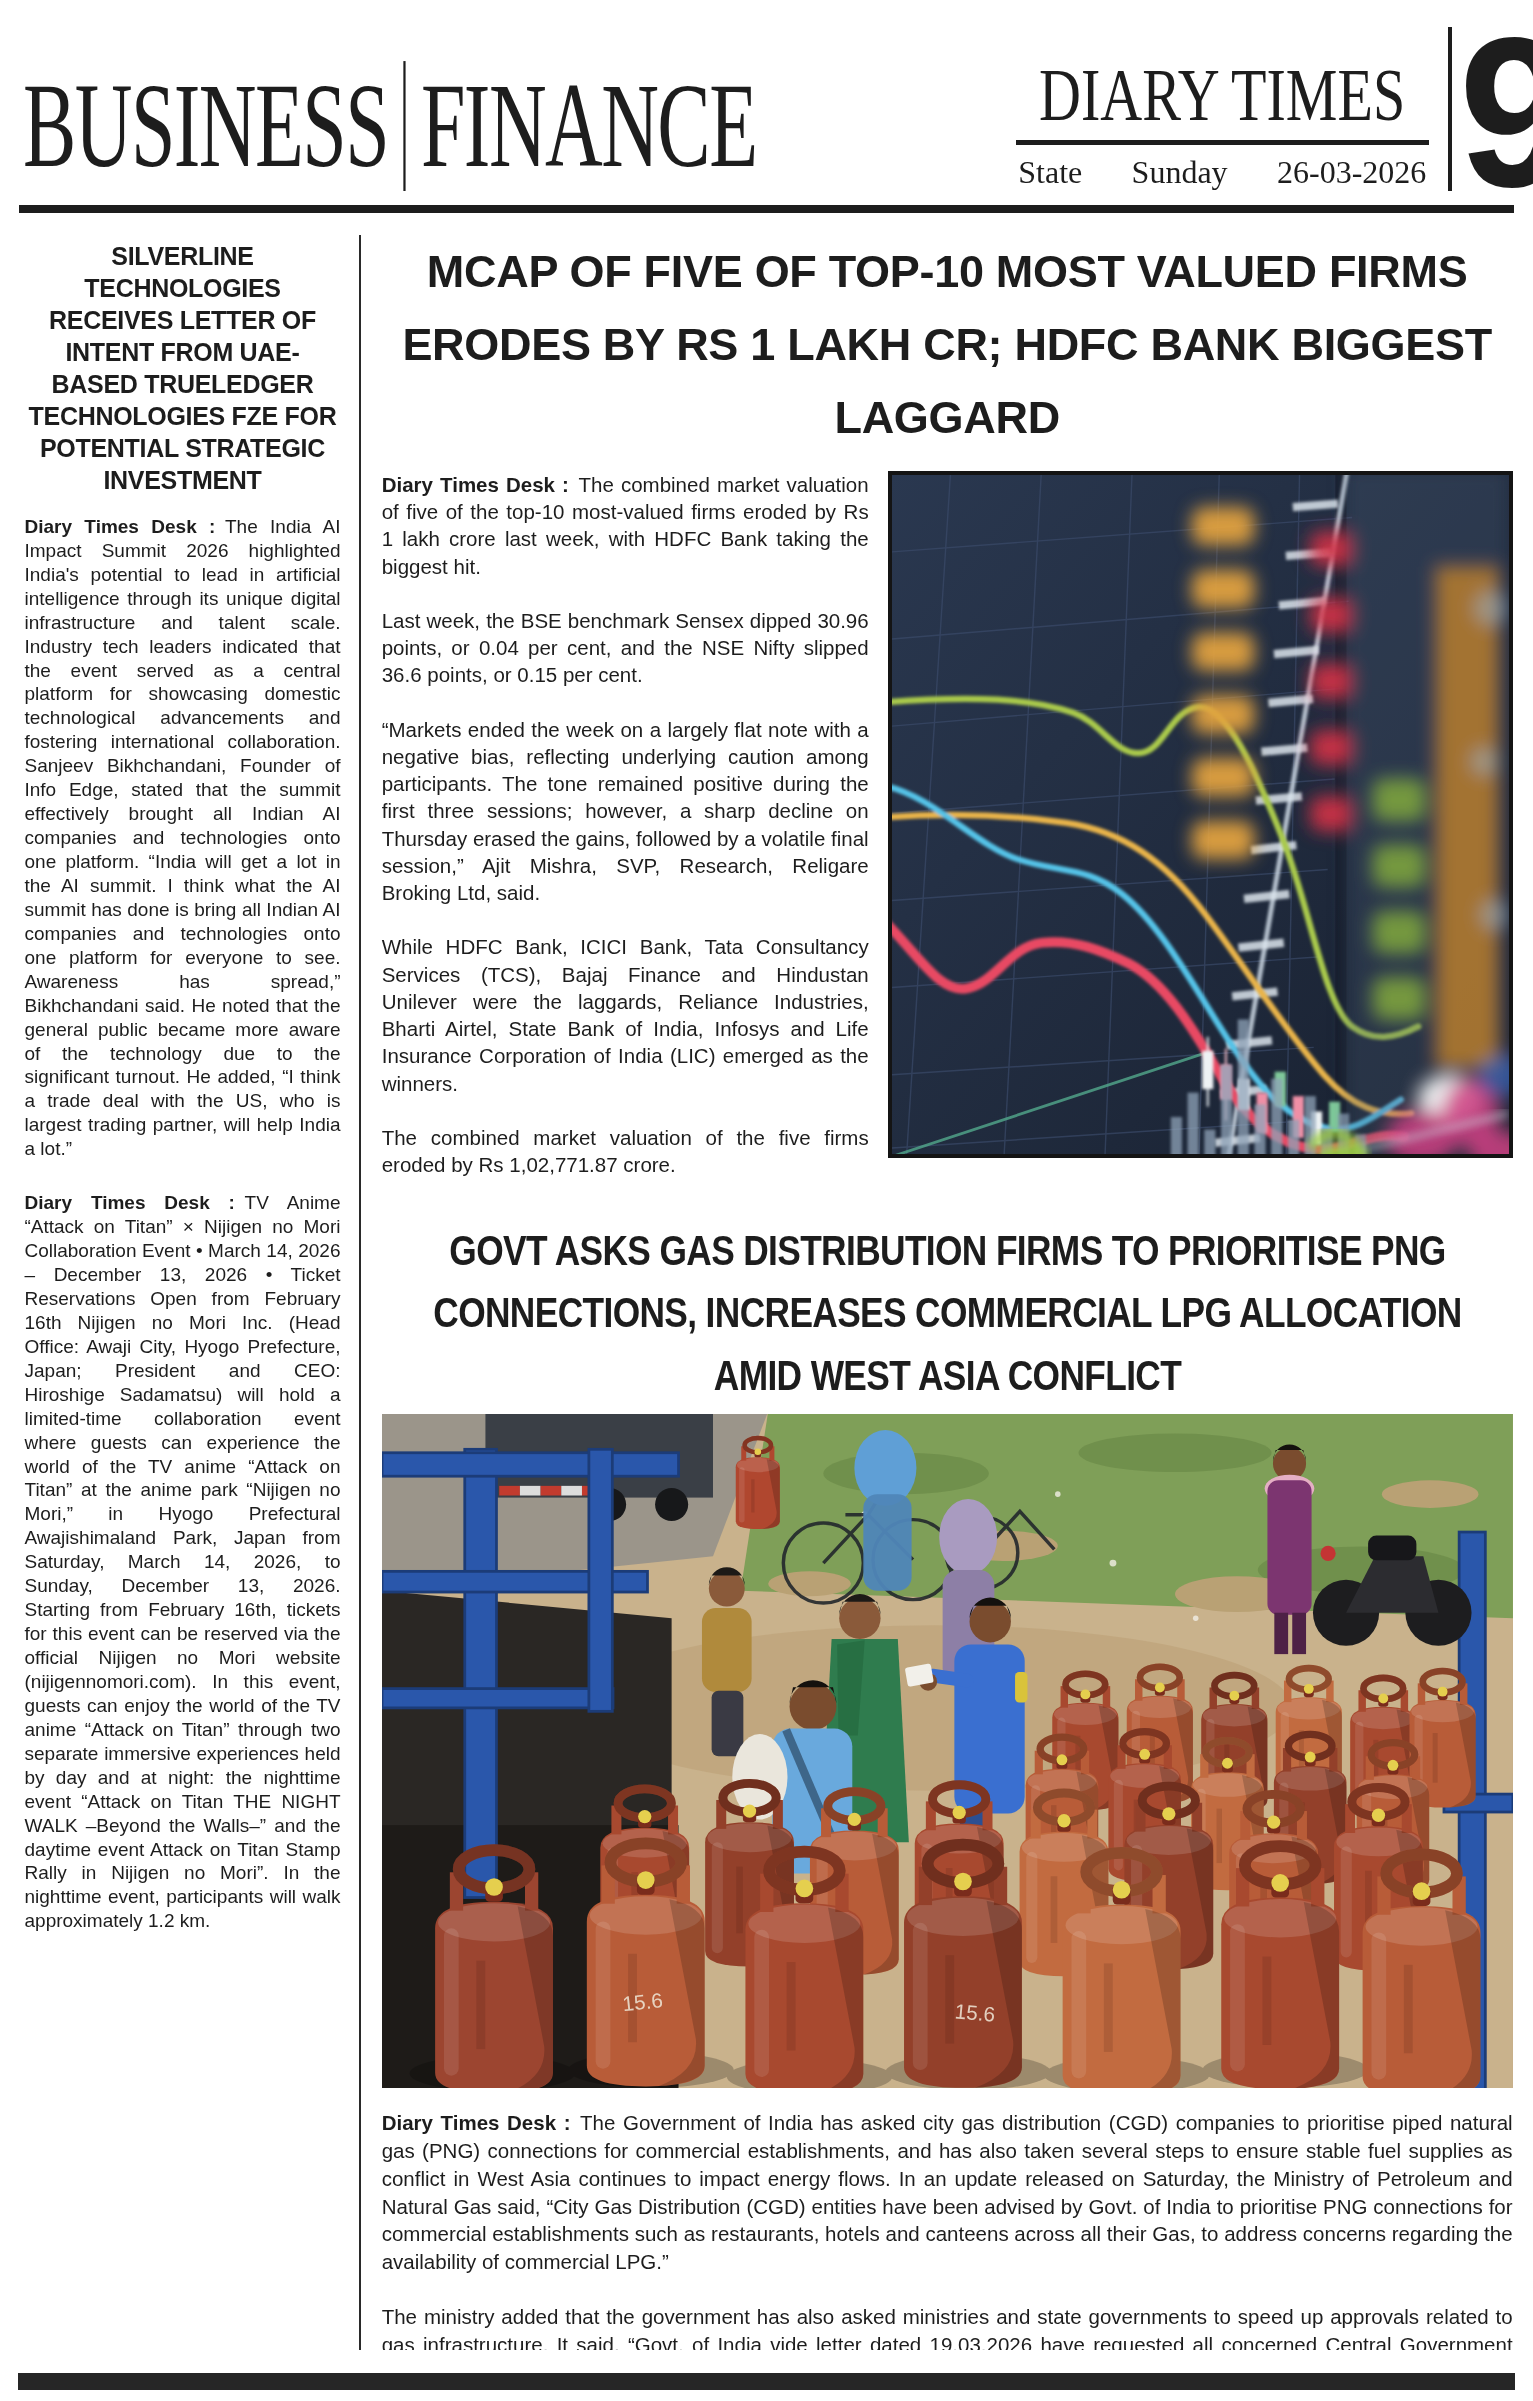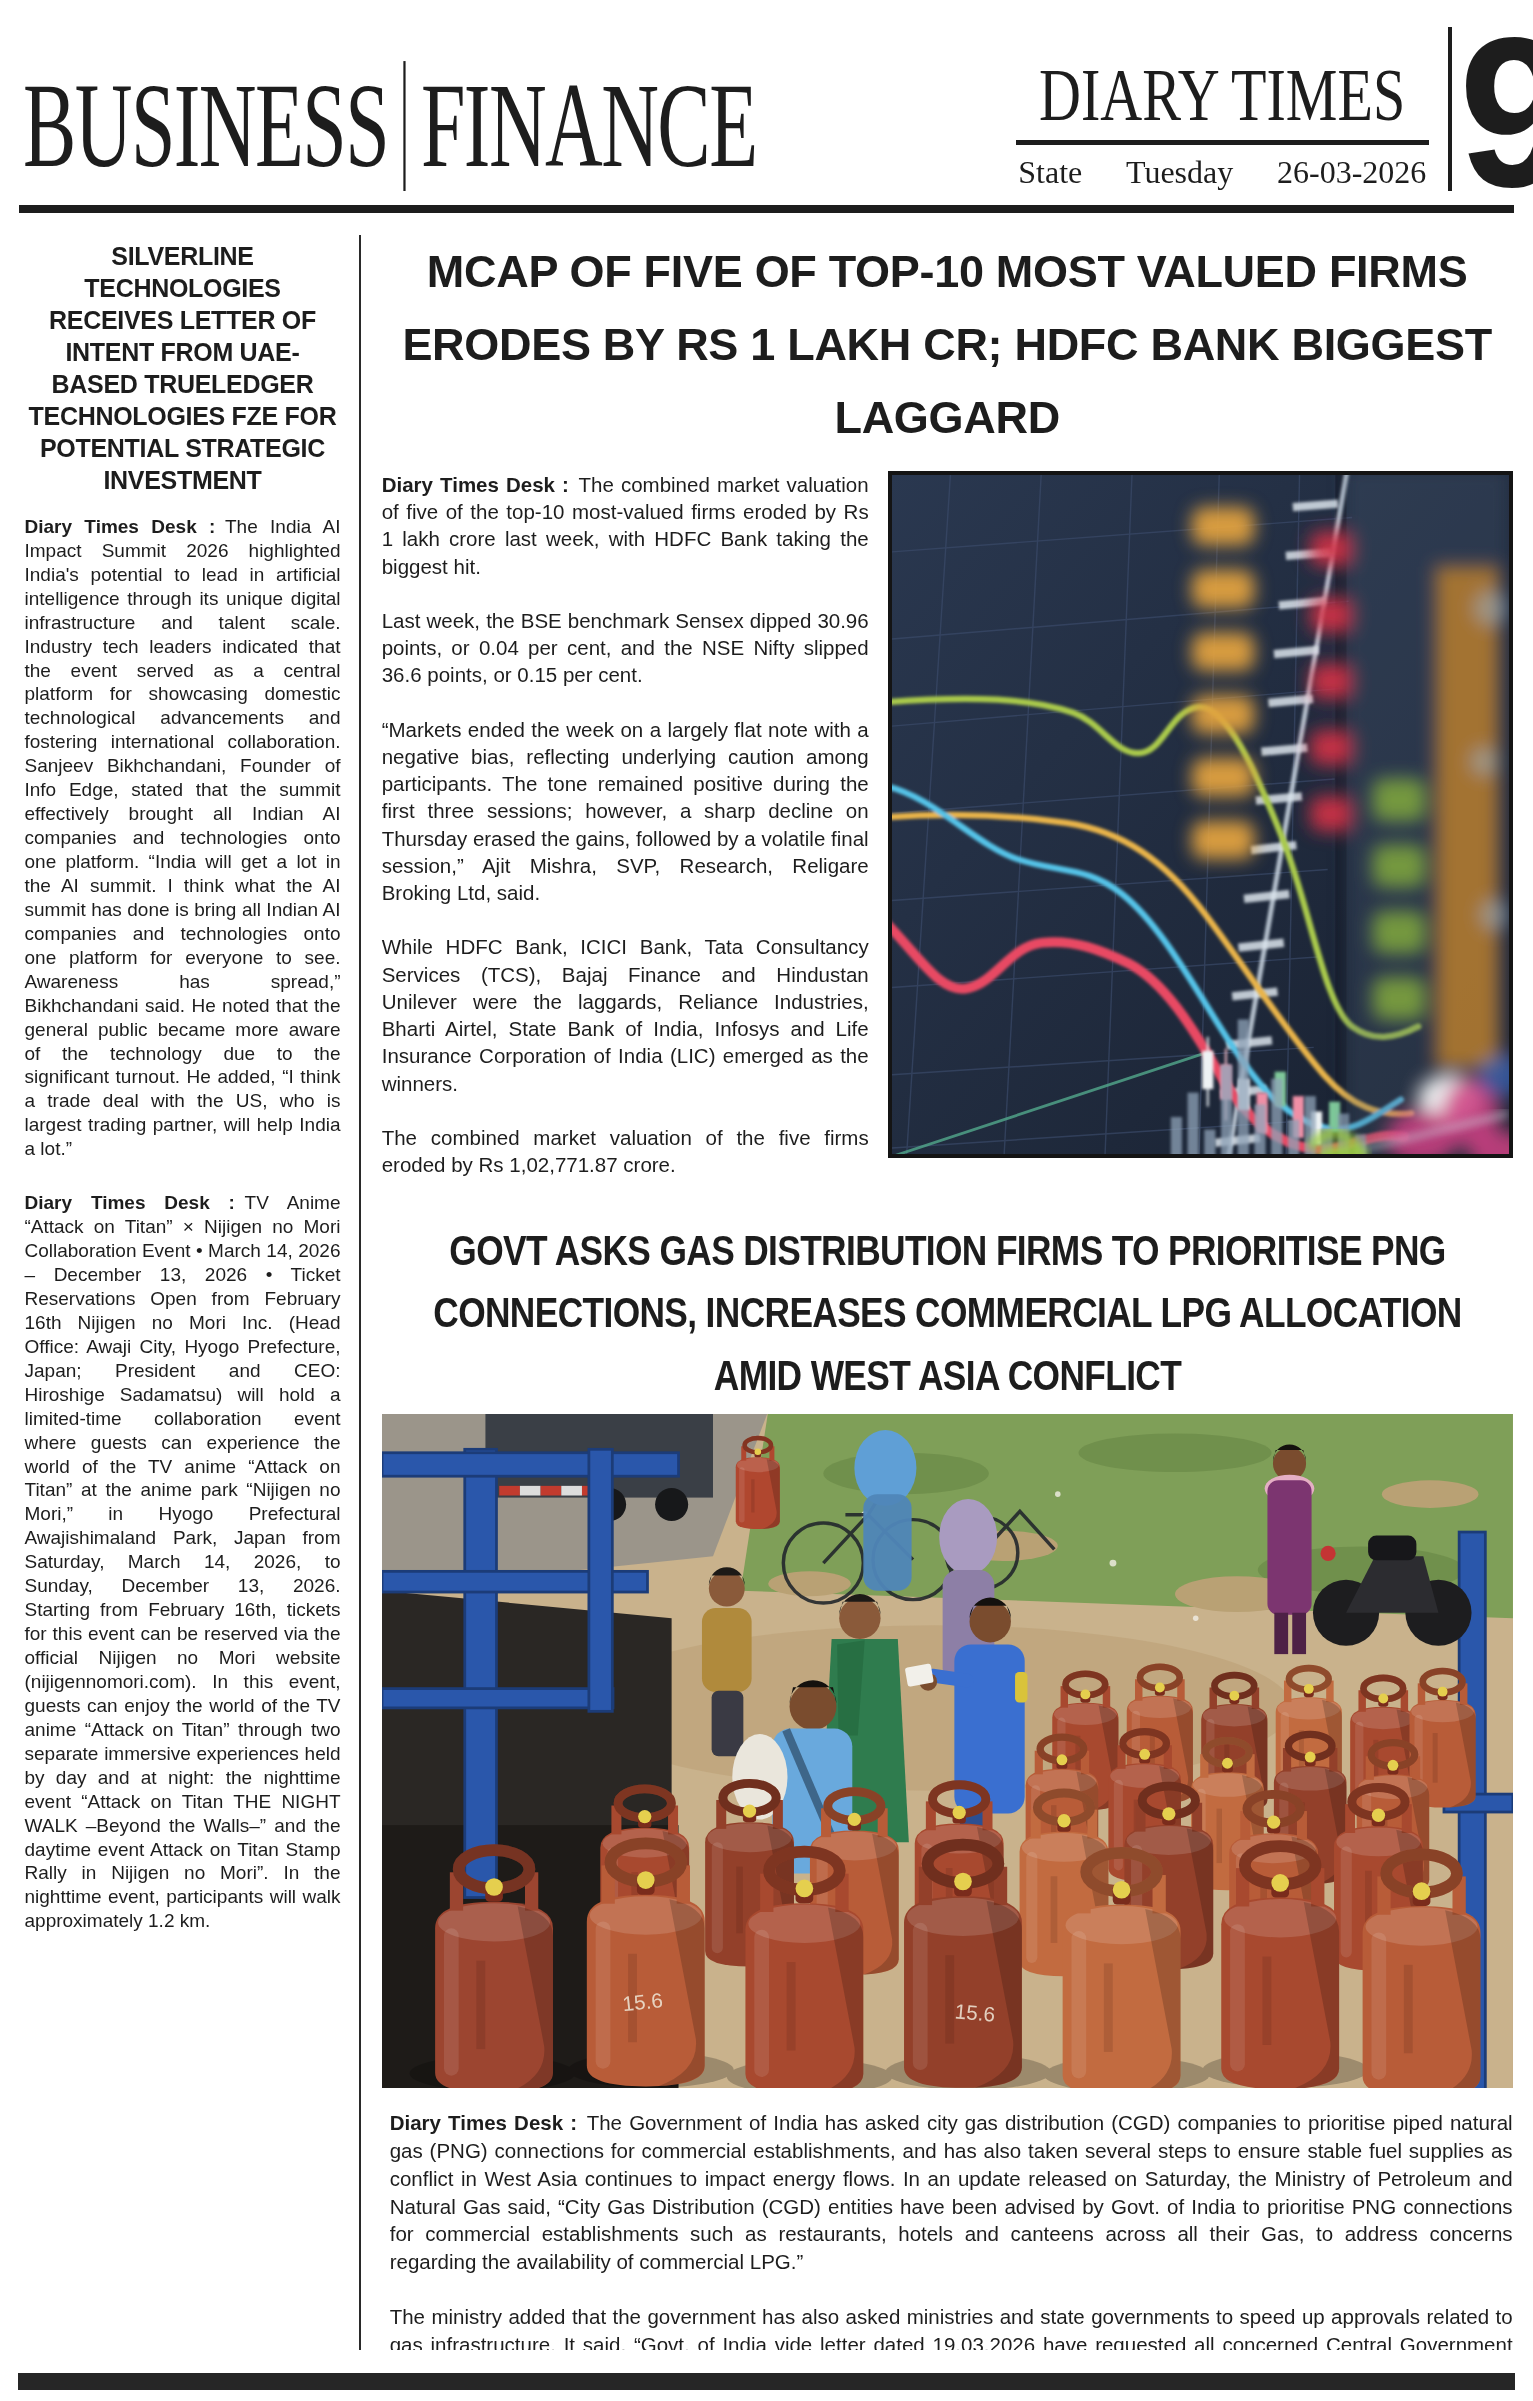--- a/index.html
+++ b/index.html
@@ -37,41 +37,41 @@
   .mcap-text{flex:0 0 487px;padding-right:19px;font-size:20.5px;line-height:1.33;text-align:justify;}
   .mcap-text p{margin:0 0 27px 0;}
   .stock-figure{flex:1;margin:0;height:679px;border:4.1px solid #141414;overflow:hidden;background:#202b42;}
   .stock-figure svg{width:100%;height:100%;display:block;}
   
   .gas-headline{font-size:38px;font-weight:700;text-align:center;line-height:1.5;
                 letter-spacing:-0.7px;margin:23px 0 15px 0;transform:scale(0.93,1.1);}
   .gas-figure{margin:0;height:674px;overflow:hidden;background:#b9a47c;}
   .gas-figure svg{width:100%;height:100%;display:block;}
   .gas-body{margin-top:20.5px;font-size:20.5px;line-height:1.36;text-align:justify;}
-  .gas-body p{margin:0 0 27px 8px;}
+  .gas-body p{margin:0 0 27px 0;}
   .bottom-bar{position:absolute;left:18px;right:18px;bottom:11px;height:17px;background:#262626;}
 </style>
 </head>
 <body>
 
 <div class="page">
 
   <header class="masthead">
     <div class="section-title">
       <span>BUSINESS</span>
       <span class="section-vline"></span>
       <span>FINANCE</span>
     </div>
     <div class="masthead-right">
       <div class="brand-block">
         <div class="brand">DIARY TIMES</div>
         <div class="brand-rule"></div>
         <div class="dateline">
           <span>State</span>
-          <span>Tuesday</span>
+          <span>Sunday</span>
           <span>26-03-2026</span>
         </div>
       </div>
       <div class="masthead-vbar"></div>
       <div class="page-number">9</div>
     </div>
   </header>
   <div class="header-rule"></div>
 
   <main class="content">

